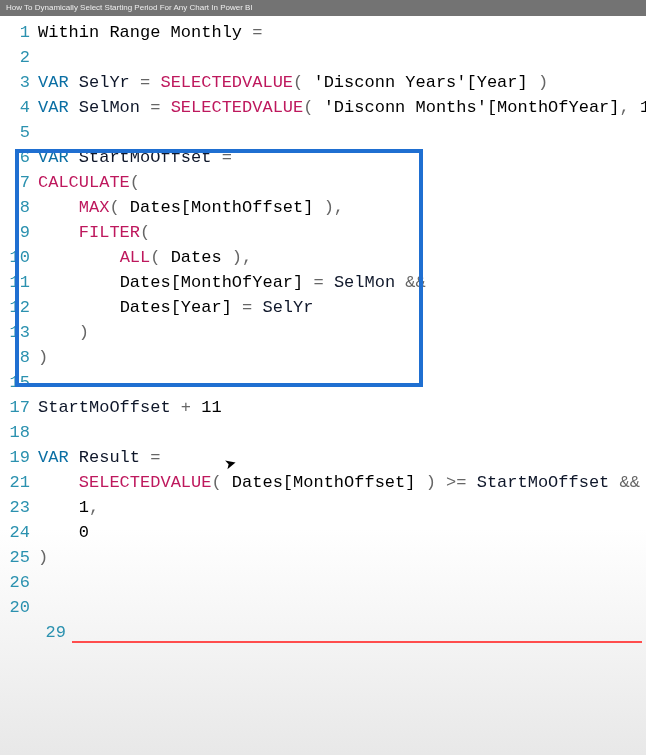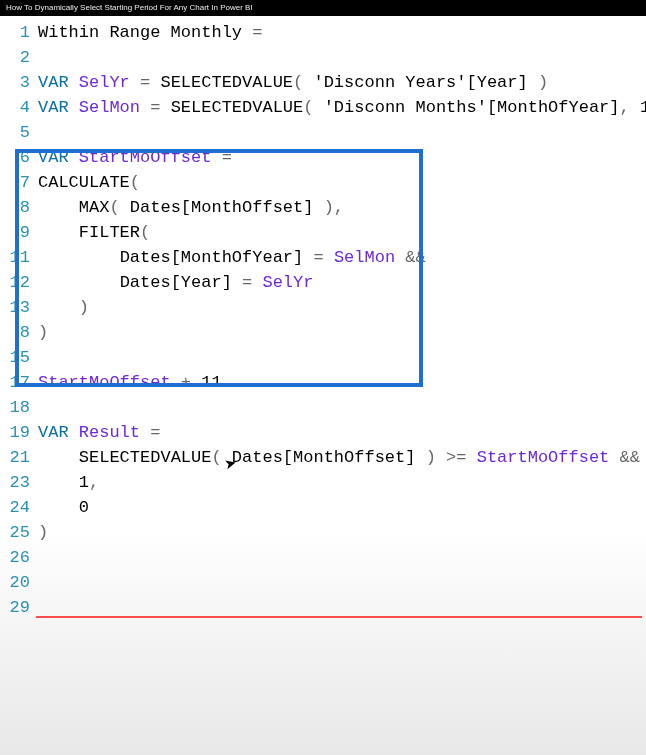--- a/index.html
+++ b/index.html
@@ -5,21 +5,21 @@
   html, body {
     margin: 0;
     padding: 0;
     width: 646px;
     height: 755px;
     font-family: Consolas, 'Courier New', monospace;
     background: linear-gradient(to bottom, #ffffff 0%, #ffffff 70%, #e8e8e8 100%);
     overflow: hidden;
   }
   .title-bar {
-    background: #000000;
+    background: #737373;
     color: #eee;
     font-family: Arial, sans-serif;
     font-size: 8px;
     padding: 2px 6px;
     height: 12px;
     line-height: 12px;
   }
   .editor {
     position: relative;
     padding-top: 4px;
@@ -37,22 +37,22 @@
     padding-right: 8px;
     color: #2b91af;
     user-select: none;
     flex-shrink: 0;
   }
   .code {
     flex: 1;
     color: #000;
   }
   .kw   { color: #0b6fa4; }     
-  .func { color: #000000; }     
-  .ident{ color: #6d28d9; }     
+  .func { color: #be185d; }     
+  .ident{ color: #0f172a; }     
   .num  { color: #000; }
   .op   { color: #666; }
   .txt  { color: #000; }
   .bool { color: #666; }
 
   .highlight-box {
     position: absolute;
     left: 15px;
     top: 133px;
     width: 400px;
@@ -130,20 +130,24 @@
   <div class="line">
     <span class="gutter">8</span>
     <span class="code">    <span class="func">MAX</span><span class="op">( </span><span class="txt">Dates[MonthOffset]</span><span class="op"> ),</span></span>
   </div>
 
   <div class="line">
     <span class="gutter">9</span>
     <span class="code">    <span class="func">FILTER</span><span class="op">(</span></span>
   </div>
 
+  <div class="line">
+    <span class="gutter">10</span>
+    <span class="code">        <span class="func">ALL</span><span class="op">( </span><span class="txt">Dates</span><span class="op"> ),</span></span>
+  </div>
 
   <div class="line">
     <span class="gutter">11</span>
     <span class="code">        <span class="txt">Dates[MonthOfYear]</span><span class="op"> = </span><span class="ident">SelMon</span> <span class="bool">&amp;&amp;</span></span>
   </div>
 
   <div class="line">
     <span class="gutter">12</span>
     <span class="code">        <span class="txt">Dates[Year]</span><span class="op"> = </span><span class="ident">SelYr</span></span>
   </div>
@@ -205,18 +209,18 @@
     <span class="gutter">26</span>
     <span class="code"></span>
   </div>
 
   <div class="line">
     <span class="gutter">20</span>
     <span class="code"></span>
   </div>
 
 
-  <div class="line" style="position:relative;">
+  <div class="line" style="position:relative;margin-left:36px;">
     <span class="gutter">29</span>
     <span class="code"></span>
     <div class="red-underline"></div>
   </div>
 </div>
 
 </body></html>

